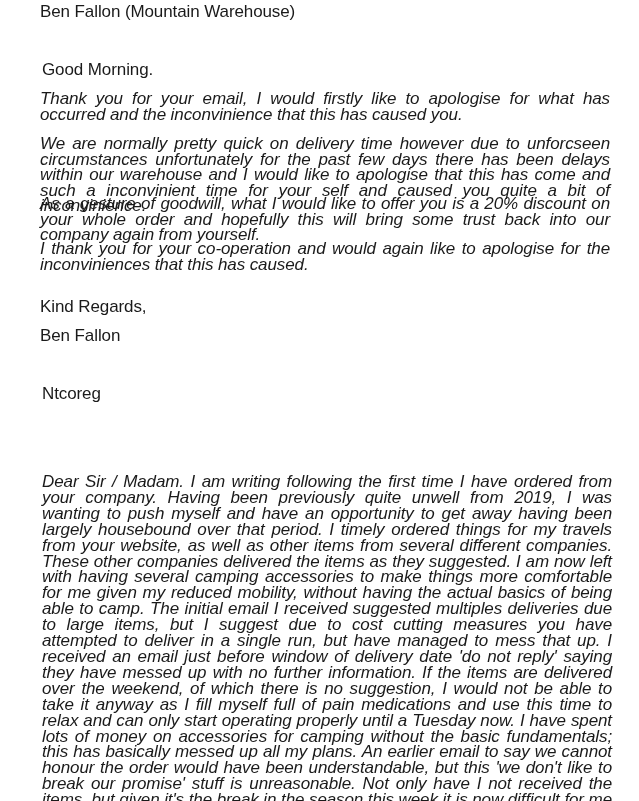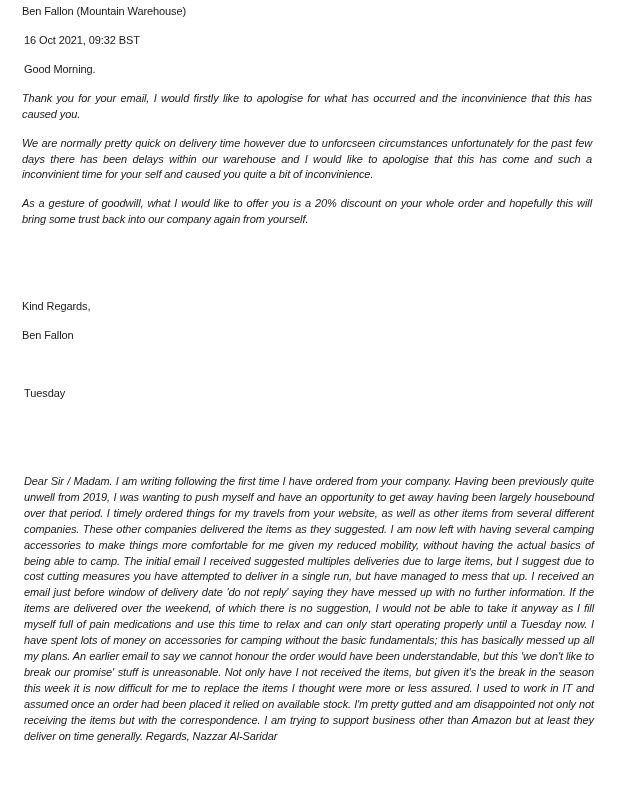--- a/index.html
+++ b/index.html
@@ -3,40 +3,40 @@
 <meta charset="utf-8">
 <style>
   html, body { margin: 0; padding: 0; background: #ffffff; }
   body {
     width: 639px; height: 801px; overflow: hidden;
     font-family: "Liberation Sans", "DejaVu Sans", sans-serif;
     color: #1a1a1a;
   }
   .page { position: relative; width: 639px; height: 801px; }
   .p {
-    position: absolute; left: 22px; width: 570px;
-    font-size: 11px; line-height: 15.6px; margin: 0;
+    position: absolute; left: 40px; width: 570px;
+    font-size: 17px; line-height: 15.6px; margin: 0;
     letter-spacing: -0.1px;
   }
   .just { text-align: justify; text-align-last: left; font-style: italic; }
   .indent { padding-left: 2px; }
 </style>
 </head>
 <body>
 
 <div class="page">
 
   <p class="p" style="top:4px;">Ben Fallon (Mountain Warehouse)</p>
-  <p class="p indent" style="top:33px;">16 Oct 2021, 09:32 BST</p>
   <p class="p indent" style="top:62px;">Good Morning.</p>
 
   <p class="p just" style="top:91px;">Thank you for your email, I would firstly like to apologise for what has occurred and the inconvinience that this has caused you.</p>
   <p class="p just" style="top:136px;">We are normally pretty quick on delivery time however due to unforcseen circumstances unfortunately for the past few days there has been delays within our warehouse and I would like to apologise that this has come and such a inconvinient time for your self and caused you quite a bit of inconvinience.</p>
   <p class="p just" style="top:196px;">As a gesture of goodwill, what I would like to offer you is a 20% discount on your whole order and hopefully this will bring some trust back into our company again from yourself.</p>
+  <p class="p just" style="top:241px;">I thank you for your co-operation and would again like to apologise for the inconviniences that this has caused.</p>
 
   <p class="p" style="top:299px;">Kind Regards,</p>
   <p class="p" style="top:328px;">Ben Fallon</p>
 
-  <p class="p indent" style="top:386px;">Tuesday</p>
+  <p class="p indent" style="top:386px;">Ntcoreg</p>
 
   <p class="p just indent" style="top:474px; line-height:15.9px;">Dear Sir / Madam. I am writing following the first time I have ordered from your company. Having been previously quite unwell from 2019, I was wanting to push myself and have an opportunity to get away having been largely housebound over that period. I timely ordered things for my travels from your website, as well as other items from several different companies. These other companies delivered the items as they suggested. I am now left with having several camping accessories to make things more comfortable for me given my reduced mobility, without having the actual basics of being able to camp. The initial email I received suggested multiples deliveries due to large items, but I suggest due to cost cutting measures you have attempted to deliver in a single run, but have managed to mess that up. I received an email just before window of delivery date 'do not reply' saying they have messed up with no further information. If the items are delivered over the weekend, of which there is no suggestion, I would not be able to take it anyway as I fill myself full of pain medications and use this time to relax and can only start operating properly until a Tuesday now. I have spent lots of money on accessories for camping without the basic fundamentals; this has basically messed up all my plans. An earlier email to say we cannot honour the order would have been understandable, but this 'we don't like to break our promise' stuff is unreasonable. Not only have I not received the items, but given it's the break in the season this week it is now difficult for me to replace the items I thought were more or less assured. I used to work in IT and assumed once an order had been placed it relied on available stock. I'm pretty gutted and am disappointed not only not receiving the items but with the correspondence. I am trying to support business other than Amazon but at least they deliver on time generally. Regards, Nazzar Al-Saridar</p>
 
 </div>
 
 </body></html>

